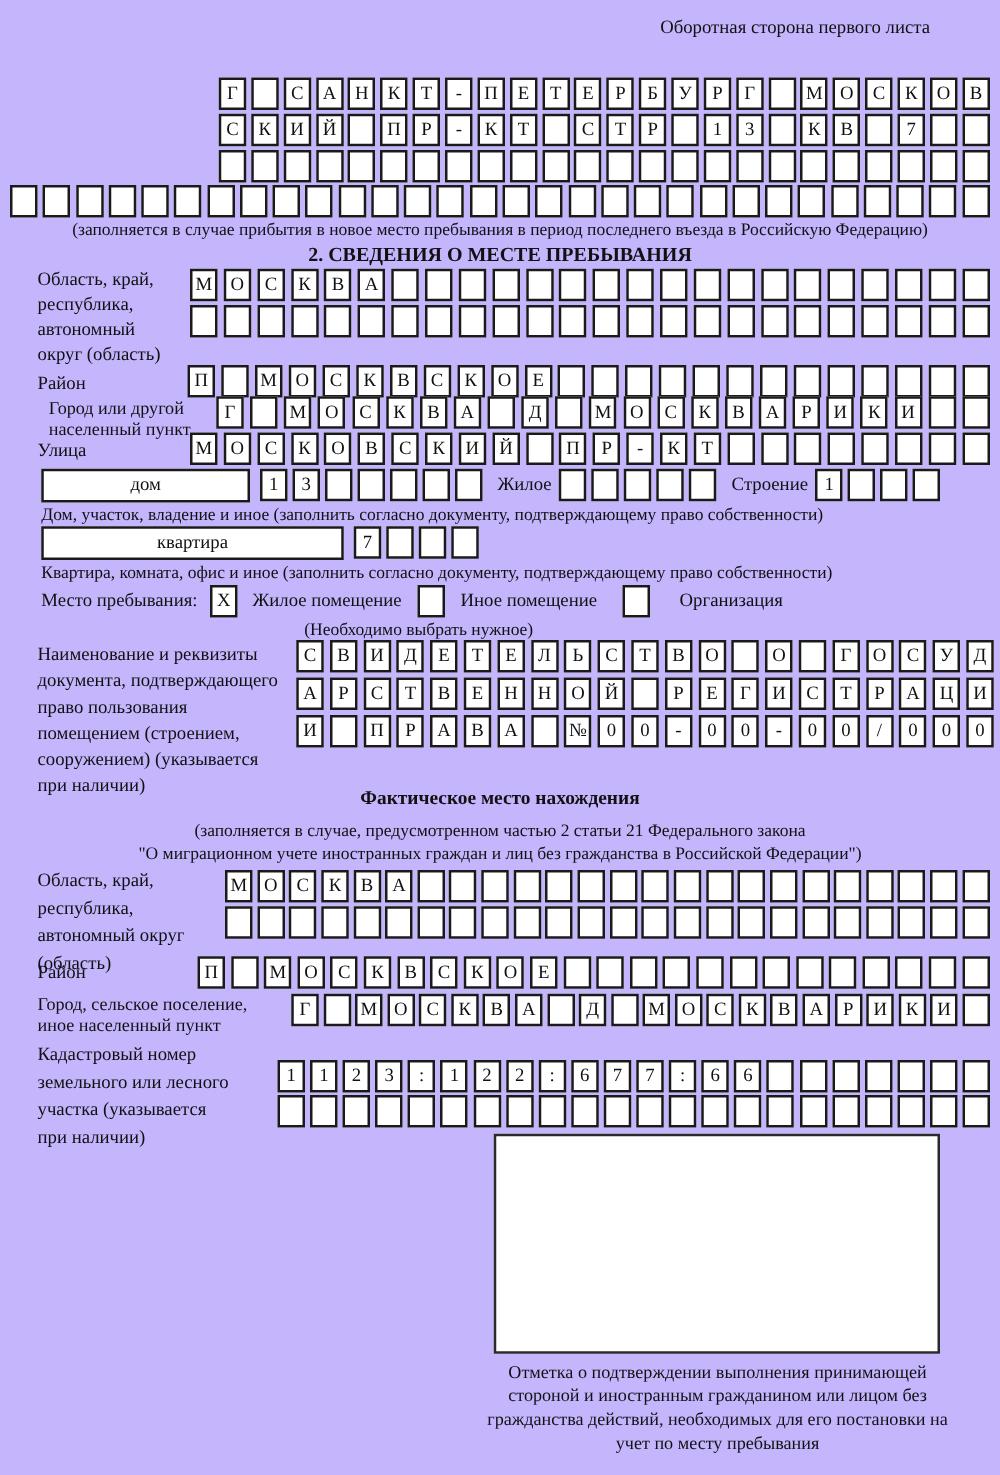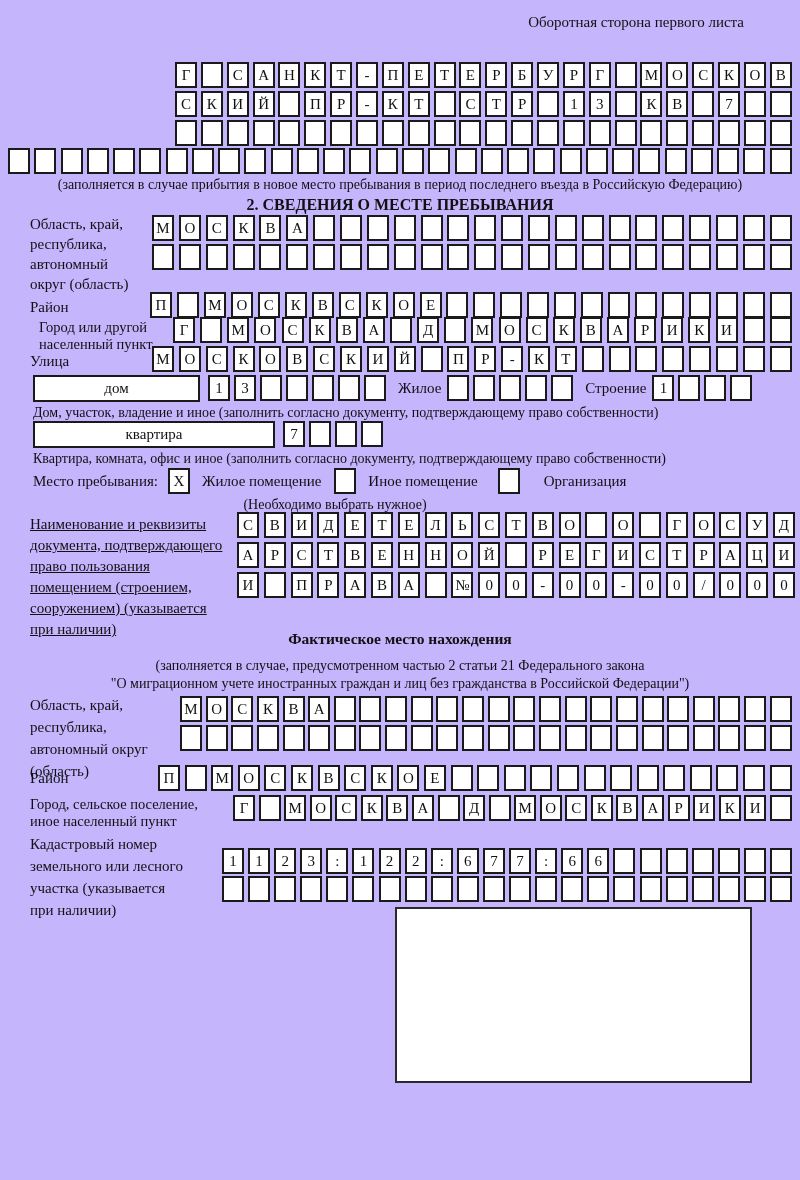--- a/index.html
+++ b/index.html
@@ -343,21 +343,21 @@
     <div>Место пребывания:</div>
     <div class="cell" style="margin-left:10px;">X</div>
     <div style="margin-left:12px;">Жилое помещение</div>
     <div class="cell" style="margin-left:13px;"></div>
     <div style="margin-left:12px;">Иное помещение</div>
     <div class="cell" style="margin-left:20px;"></div>
     <div style="margin-left:24px;">Организация</div>
   </div>
   <div class="abs caption center" style="top:497px; left:150px; width:370px;">(Необходимо выбрать нужное)</div>
 
-  <div class="abs lbl lh21" style="top:514px; left:30px; width:205px;text-decoration:underline;">Наименование и реквизиты
+  <div class="abs lbl lh21" style="top:514px; left:30px; width:205px;">Наименование и реквизиты
 документа, подтверждающего
 право пользования
 помещением (строением,
 сооружением) (указывается
 при наличии)</div>
   <div class="grid" style="top:512px; left:237px; width:558px;">
       <div class="cell">С</div>
       <div class="cell">В</div>
       <div class="cell">И</div>
       <div class="cell">Д</div>
@@ -589,14 +589,15 @@
       <div class="cell"></div>
       <div class="cell"></div>
       <div class="cell"></div>
       <div class="cell"></div>
       <div class="cell"></div>
       <div class="cell"></div>
       <div class="cell"></div>
     </div>
 
   <div class="abs stamp" style="top:907px; left:395px; width:357px; height:176px;"></div>
+  <div class="abs center" style="top:1089px; left:388px; width:372px; font-size:14.5px; line-height:19px;">Отметка о подтверждении выполнения принимающей стороной и иностранным гражданином или лицом без гражданства действий, необходимых для его постановки на учет по месту пребывания</div>
 
 </div>
 
 </body></html>

